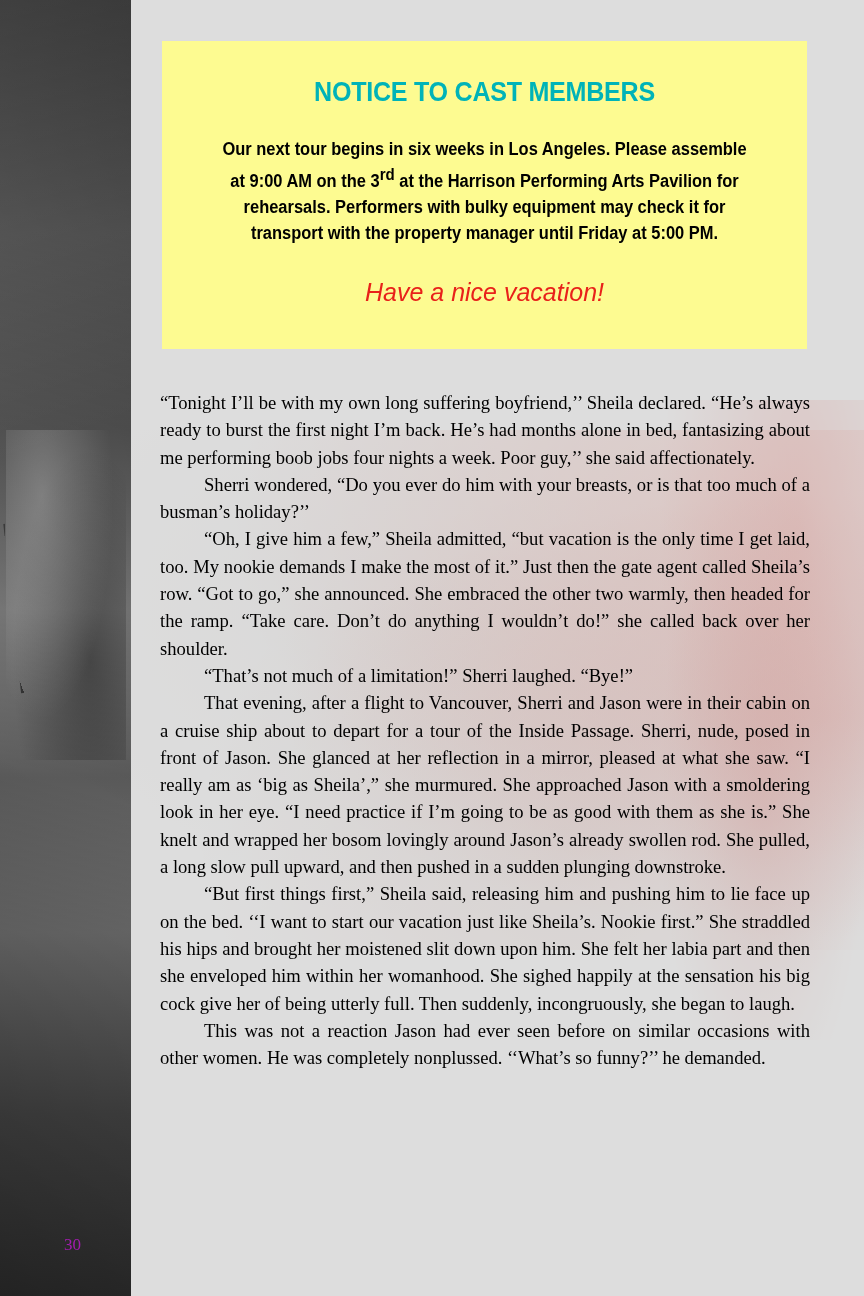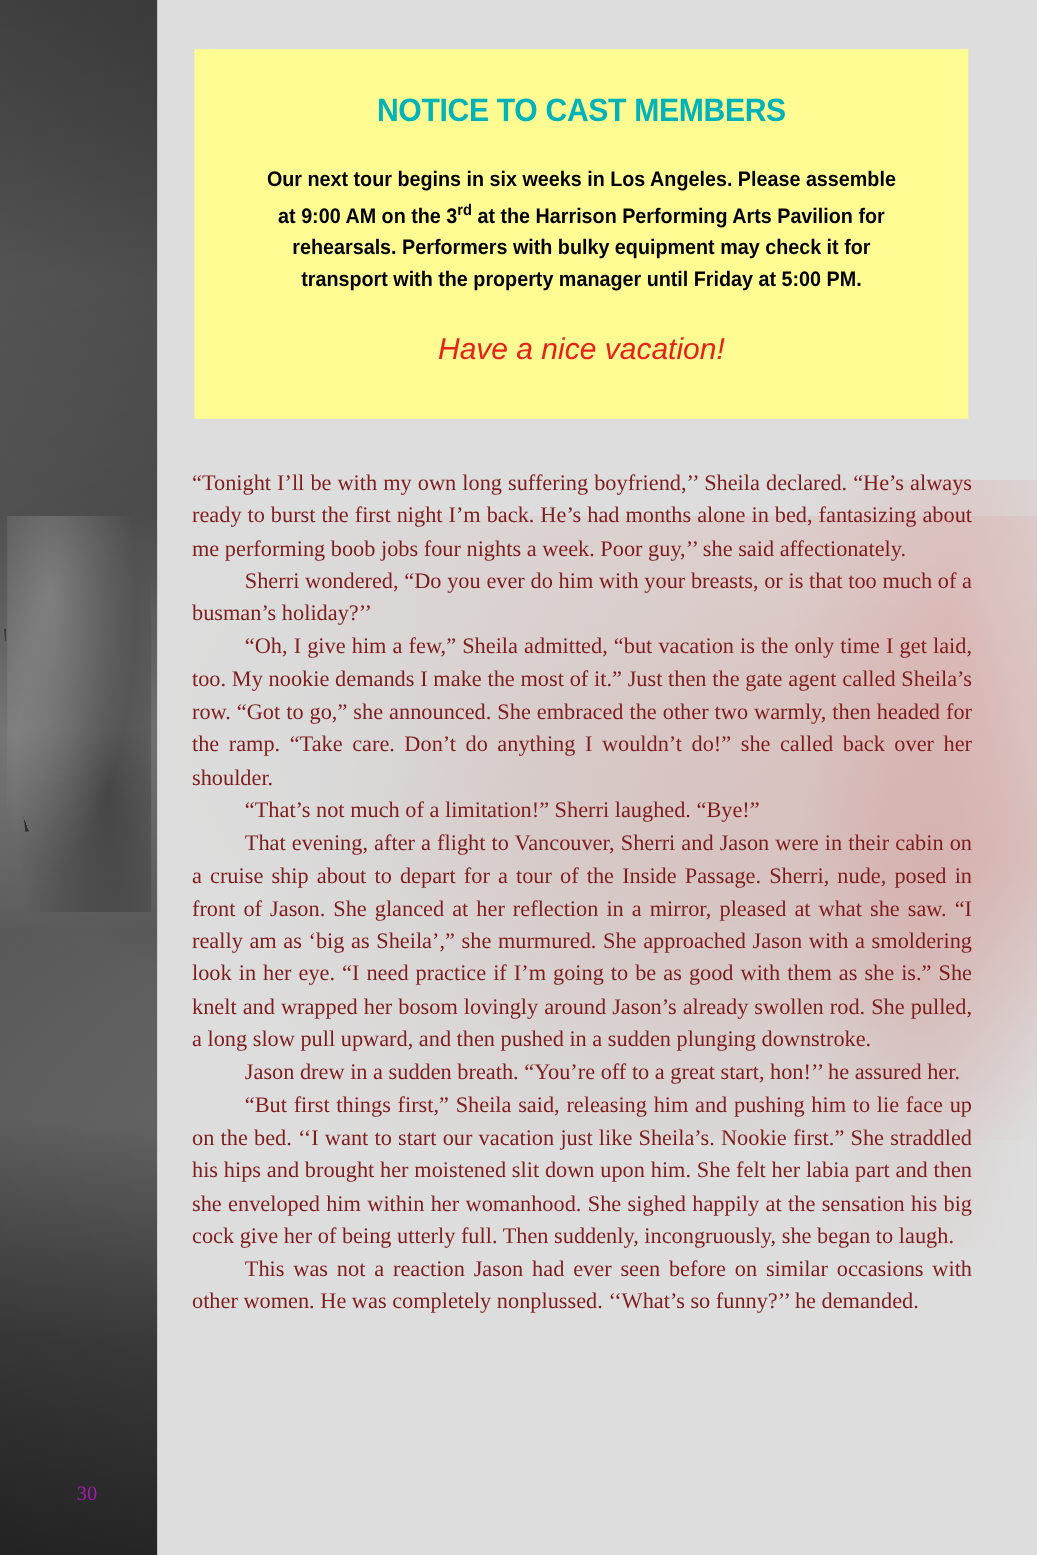--- a/index.html
+++ b/index.html
@@ -121,41 +121,41 @@
   #notice-body {
     font-family: "Liberation Sans", sans-serif;
     font-weight: bold;
     font-size: 17.5px;
     line-height: 26px;
     color: #000;
     margin: 28px 6px 0 6px;
     transform: scaleX(0.94);
   }
   #notice-body sup {
-    font-size: 13px;
+    font-size: 16px;
     vertical-align: super;
   }
   #notice-closing {
     font-family: "Liberation Sans", sans-serif;
     font-style: italic;
     font-size: 25px;
     color: #e8211a;
     margin-top: 32px;
   }
 
   
   #body-text {
     position: absolute;
     left: 160px;
     top: 389px;
     width: 650px;
     font-family: "Liberation Serif", serif;
     font-size: 18.6px;
     line-height: 27.3px;
-    color: #7f1d1d;
+    color: #000000;
     text-align: justify;
   }
   #body-text p {
     margin: 0;
   }
   #body-text p.indent {
     text-indent: 44px;
   }
 
   
@@ -185,20 +185,19 @@
     </div>
     <div id="notice-closing">Have a nice vacation!</div>
   </div>
 
   <div id="body-text">
     <p>“Tonight I’ll be with my own long suffering boyfriend,’’ Sheila declared. “He’s always ready to burst the first night I’m back. He’s had months alone in bed, fantasizing about me performing boob jobs four nights a week. Poor guy,’’ she said affectionately.</p>
     <p class="indent">Sherri wondered, “Do you ever do him with your breasts, or is that too much of a busman’s holiday?’’</p>
     <p class="indent">“Oh, I give him a few,” Sheila admitted, “but vacation is the only time I get laid, too. My nookie demands I make the most of it.” Just then the gate agent called Sheila’s row. “Got to go,” she announced. She embraced the other two warmly, then headed for the ramp. “Take care. Don’t do anything I wouldn’t do!” she called back over her shoulder.</p>
     <p class="indent">“That’s not much of a limitation!” Sherri laughed. “Bye!”</p>
     <p class="indent">That evening, after a flight to Vancouver, Sherri and Jason were in their cabin on a cruise ship about to depart for a tour of the Inside Passage. Sherri, nude, posed in front of Jason. She glanced at her reflection in a mirror, pleased at what she saw. “I really am as ‘big as Sheila’,” she murmured. She approached Jason with a smoldering look in her eye. “I need practice if I’m going to be as good with them as she is.” She knelt and wrapped her bosom lovingly around Jason’s already swollen rod. She pulled, a long slow pull upward, and then pushed in a sudden plunging downstroke.</p>
-    <p class="indent">Jason drew in a sudden breath. “You’re off to a great start, hon!’’ he assured her.</p>
     <p class="indent">“But first things first,” Sheila said, releasing him and pushing him to lie face up on the bed. ‘‘I want to start our vacation just like Sheila’s. Nookie first.” She straddled his hips and brought her moistened slit down upon him. She felt her labia part and then she enveloped him within her womanhood. She sighed happily at the sensation his big cock give her of being utterly full. Then suddenly, incongruously, she began to laugh.</p>
     <p class="indent">This was not a reaction Jason had ever seen before on similar occasions with other women. He was completely nonplussed. ‘‘What’s so funny?’’ he demanded.</p>
   </div>
 
   <div id="page-number">30</div>
 
 </div>
 
 </body></html>

